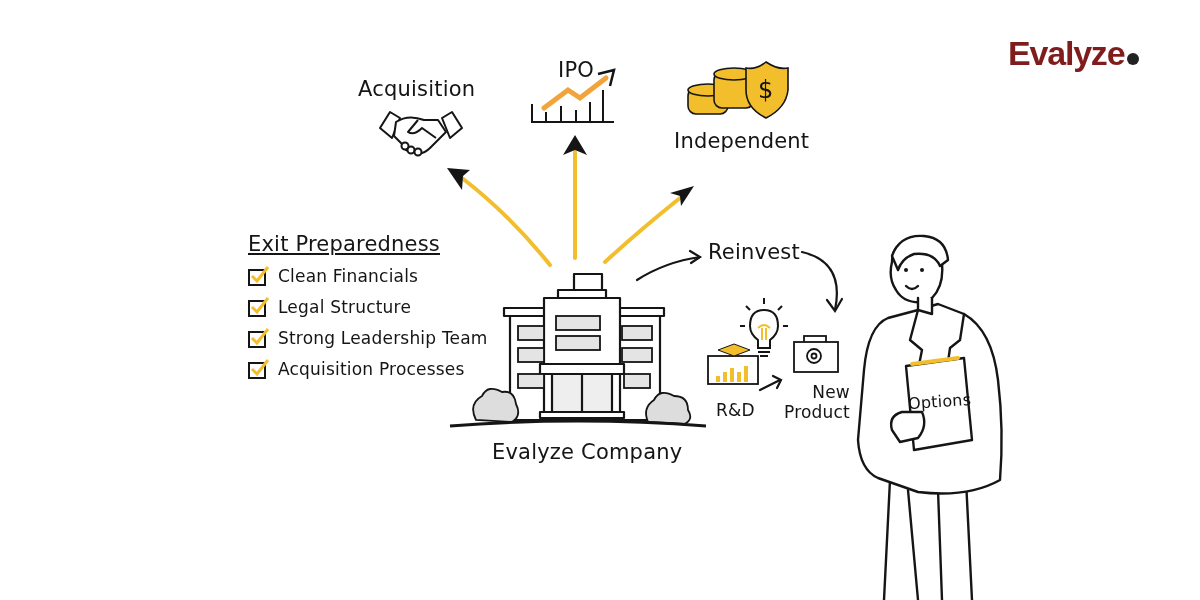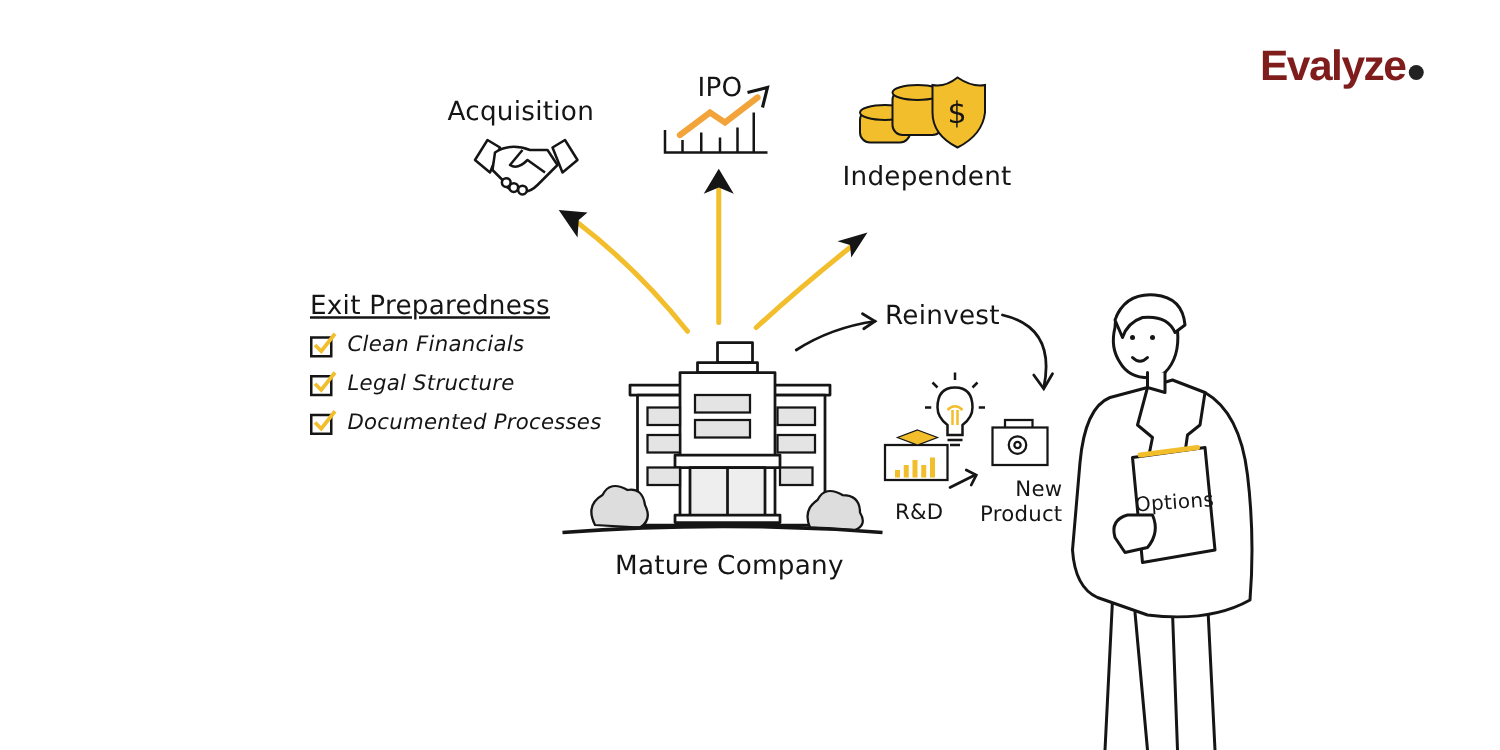--- a/index.html
+++ b/index.html
@@ -6,21 +6,21 @@
   body { width:1200px; height:600px; position:relative; overflow:hidden;
          font-family: "DejaVu Sans", sans-serif; color:#151515; }
   .abs { position:absolute; }
   .hand { font-family: "DejaVu Sans", sans-serif; font-weight:normal; color:#151515; letter-spacing:0.2px; }
   .logo { left:1008px; top:34px; font-family:"Liberation Sans", sans-serif; font-weight:bold;
           font-size:34px; letter-spacing:-1.2px; color:#7f1d1d; }
   .logo-dot { display:inline-block; width:12px; height:12px; border-radius:50%; background:#222; margin-left:3px; }
   .lbl { font-size:21px; }
   .lbl-sm { font-size:17px; }
   .check-row { display:flex; align-items:center; height:31px; }
-  .check-row .lbl-sm { margin-left:8px;font-style:italic; }
+  .check-row .lbl-sm { margin-left:8px; }
   svg { overflow:visible; }
 </style>
 </head>
 <body>
 
 <div class="abs logo"><span>Evalyze</span><span class="logo-dot"></span></div>
 
 <svg class="abs" style="left:0;top:0" width="1200" height="600">
   <g stroke="#F2BE2C" stroke-width="4" fill="none" stroke-linecap="round">
     <path d="M550 265 Q510 215 462 178"></path>
@@ -94,21 +94,28 @@
         <rect x="1" y="4" width="16" height="15" fill="none" stroke="#151515" stroke-width="2"></rect>
         <path d="M4 10 L9 15 L20 1" stroke="#F2BE2C" stroke-width="3" fill="none"></path>
       </svg>
     <span class="hand lbl-sm">Legal Structure</span>
   </div>
   <div class="check-row">
     <svg width="22" height="20">
         <rect x="1" y="4" width="16" height="15" fill="none" stroke="#151515" stroke-width="2"></rect>
         <path d="M4 10 L9 15 L20 1" stroke="#F2BE2C" stroke-width="3" fill="none"></path>
       </svg>
-    <span class="hand lbl-sm">Documented Processes</span>
+    <span class="hand lbl-sm">Strong Leadership Team</span>
+  </div>
+  <div class="check-row">
+    <svg width="22" height="20">
+        <rect x="1" y="4" width="16" height="15" fill="none" stroke="#151515" stroke-width="2"></rect>
+        <path d="M4 10 L9 15 L20 1" stroke="#F2BE2C" stroke-width="3" fill="none"></path>
+      </svg>
+    <span class="hand lbl-sm">Acquisition Processes</span>
   </div>
 </div>
 
 <svg class="abs" style="left:448px;top:272px" width="260" height="160">
   <g stroke="#151515" stroke-width="2.2" fill="#fff" stroke-linejoin="round">
     <rect x="126" y="2" width="28" height="16"></rect>
     <rect x="110" y="18" width="48" height="8"></rect>
     <rect x="56" y="36" width="160" height="8"></rect>
     <rect x="62" y="44" width="44" height="104"></rect>
     <rect x="166" y="44" width="46" height="104"></rect>
@@ -129,21 +136,21 @@
     <rect x="174" y="54" width="30" height="14"></rect>
       <rect x="174" y="76" width="30" height="14"></rect>
       <rect x="176" y="102" width="26" height="14"></rect>
   </g>
   <g fill="#ddd" stroke="#151515" stroke-width="1.8">
     <path d="M28 148 Q20 132 34 124 Q40 112 54 120 Q66 118 68 132 Q74 144 64 150 Z"></path>
     <path d="M200 150 Q194 136 206 128 Q212 116 226 124 Q240 124 240 138 Q246 148 236 152 Z"></path>
   </g>
   <path d="M2 154 Q130 144 258 154" stroke="#151515" stroke-width="3" fill="none"></path>
 </svg>
-<div class="abs hand lbl" style="left:492px;top:440px;">Mature Company</div>
+<div class="abs hand lbl" style="left:492px;top:440px;">Evalyze Company</div>
 
 <div class="abs hand lbl" style="left:708px;top:240px;">Reinvest</div>
 
 <svg class="abs" style="left:740px;top:296px" width="50" height="64">
   <g stroke="#151515" stroke-width="2" fill="#fff">
     <path d="M24 14 Q38 14 38 30 Q38 38 30 44 L30 52 L18 52 L18 44 Q10 38 10 30 Q10 14 24 14 Z"></path>
     <path d="M18 56 L30 56 M20 60 L28 60"></path>
     <path d="M24 2 L24 8 M6 10 L10 14 M42 10 L38 14 M0 30 L5 30 M43 30 L48 30"></path>
   </g>
   <path d="M18 32 Q24 26 30 32 M22 32 L22 44 M26 32 L26 44" stroke="#F2BE2C" stroke-width="2" fill="none"></path>

